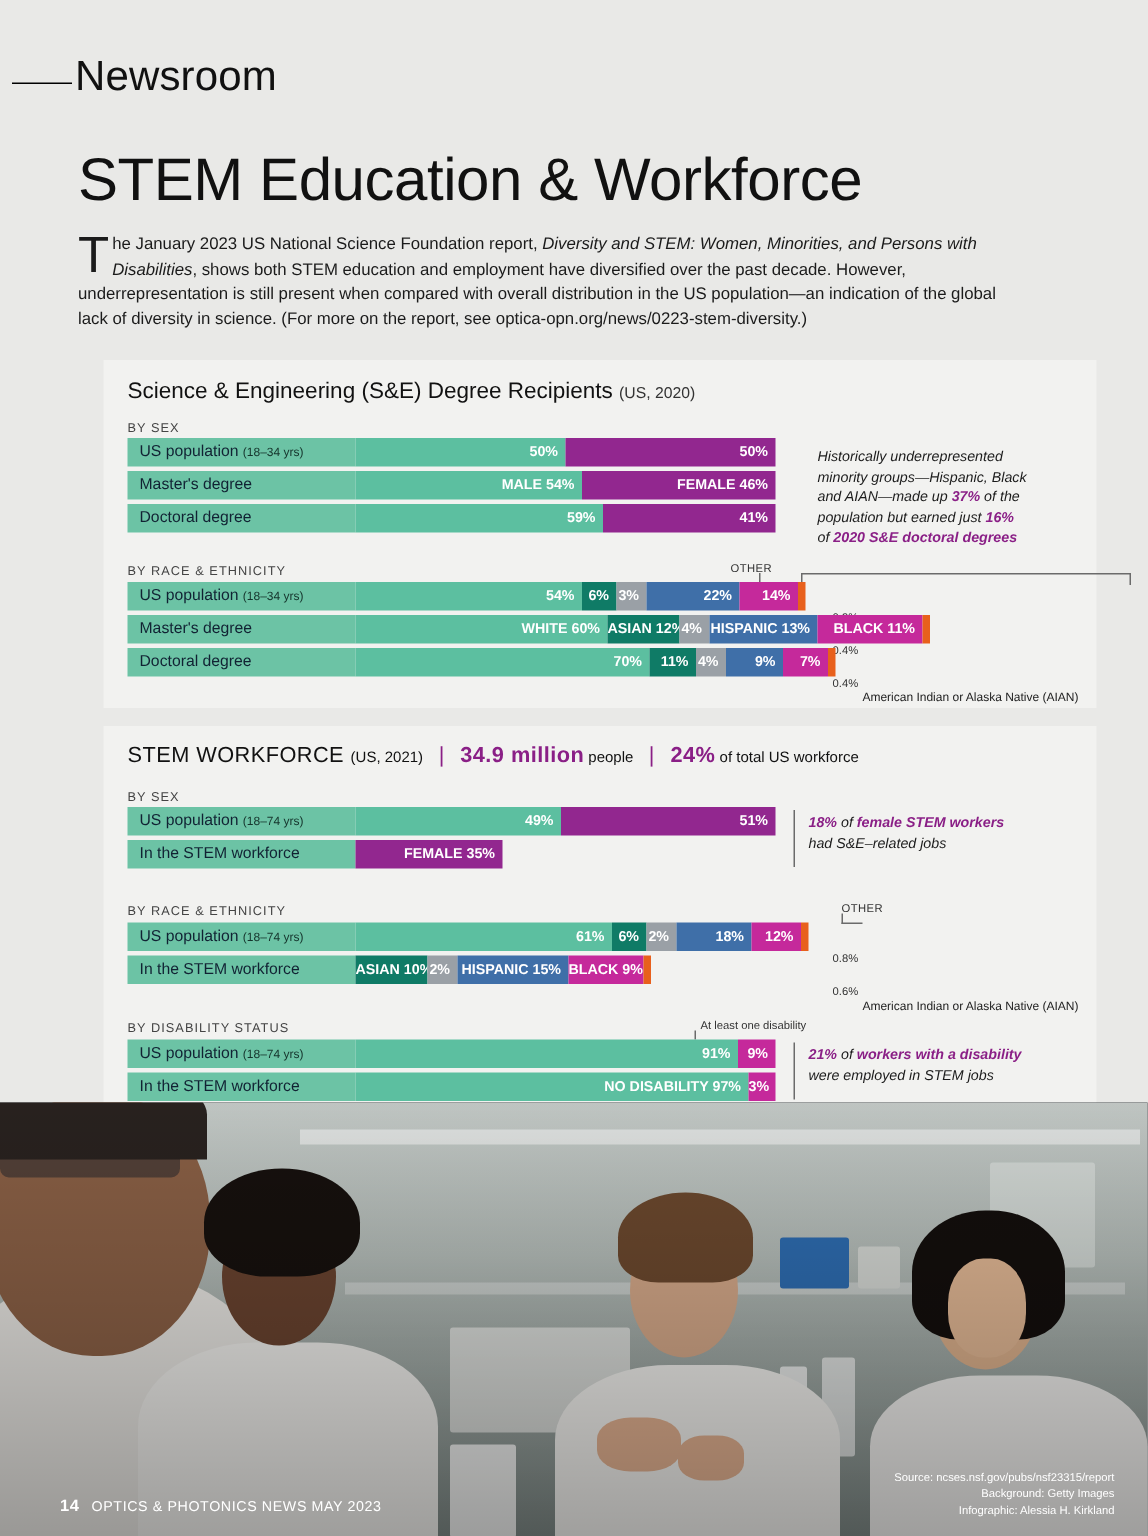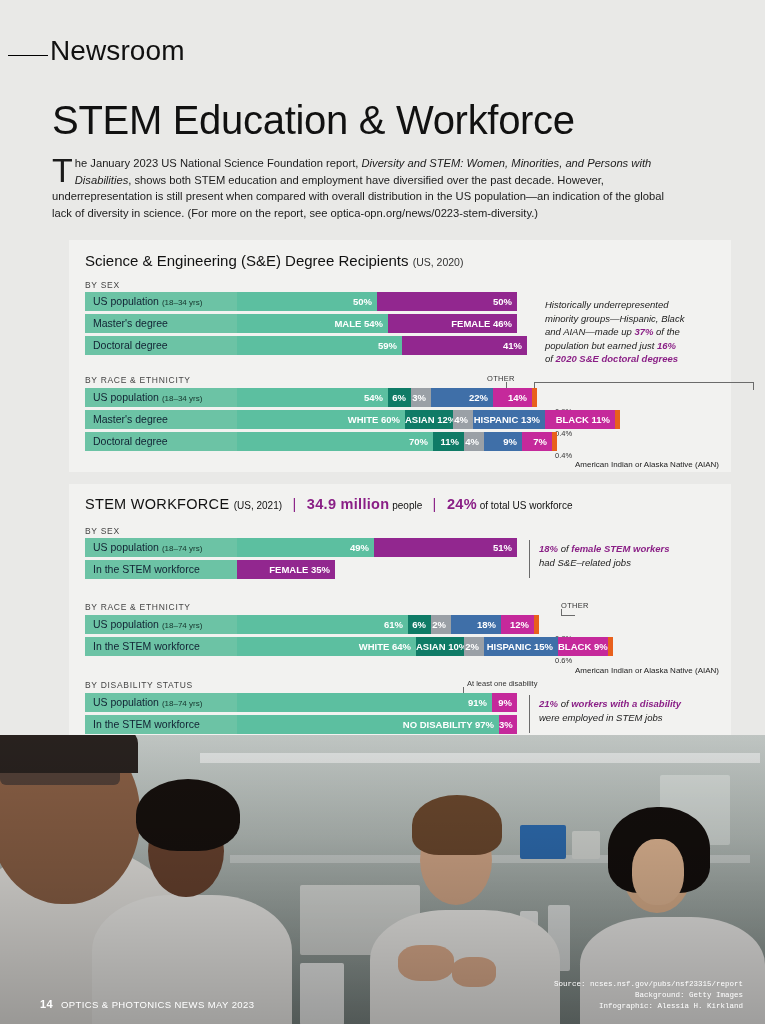--- a/index.html
+++ b/index.html
@@ -110,21 +110,21 @@
   .coat{ position:absolute; background:#f3f3f1; border-radius:40% 40% 0 0; }
   .head{ position:absolute; border-radius:50%; }
   .vign{ position:absolute; inset:0; background:linear-gradient(180deg,rgba(0,0,0,.05),rgba(0,0,0,.35)); }
 
   
   .footer-left{
     position:absolute; left:40px; bottom:14px; font-size:9.5px; color:#fff; letter-spacing:.4px;
   }
   .footer-left .pg{ font-weight:bold; font-size:11px; margin-right:8px; }
   .footer-right{
-    position:absolute; right:22px; bottom:12px; text-align:right; font-size:7.5px; color:#fff; line-height:11px;font-family:Liberation Mono, monospace;
+    position:absolute; right:22px; bottom:12px; text-align:right; font-size:7.5px; color:#fff; line-height:11px;
   }
 </style>
 </head>
 <body>
 
 <div class="newsroom-row">
   <div class="newsroom-rule"></div>
   <div class="newsroom-label">Newsroom</div>
 </div>
 
@@ -153,21 +153,21 @@
     <div class="rowlabel"><span>Master's degree</span></div>
     <div class="bar">
       <div class="seg c-teal" style="width:151px">MALE 54%</div>
       <div class="seg c-purple" style="width:129px">FEMALE 46%</div>
     </div>
   </div>
   <div class="row" style="left:16px; top:96px; width:432px;">
     <div class="rowlabel"><span>Doctoral degree</span></div>
     <div class="bar">
       <div class="seg c-teal" style="width:165px">59%</div>
-      <div class="seg c-purple" style="width:125px">41%</div>
+      <div class="seg c-purple" style="width:115px">41%</div>
     </div>
   </div>
 
   <div class="callout" style="left:476px; top:58px; width:172px;">
     <span>Historically underrepresented</span><br>
     <span>minority groups—Hispanic, Black</span><br>
     <span>and AIAN—made up </span><span class="pur">37%</span><span> of the</span><br>
     <span>population but earned just </span><span class="pur">16%</span><br>
     <span>of </span><b>2020 S&amp;E doctoral degrees</b>
   </div>
@@ -271,21 +271,20 @@
       <div class="seg c-blue" style="width:50px">18%</div>
       <div class="seg c-mag" style="width:33px">12%</div>
       <div class="seg c-orange" style="width:3px"></div>
     </div>
     <div class="tick-note" style="left:470px; top:19px;">0.8%</div>
   </div>
 
   <div class="row" style="left:16px; top:153px; width:580px;">
     <div class="rowlabel"><span>In the STEM workforce</span></div>
     <div class="bar">
-      <div class="seg c-teal" style="width:179px">WHITE 64%</div>
       <div class="seg c-green-dk" style="width:48px">ASIAN 10%</div>
       <div class="seg c-gray" style="width:20px">2%</div>
       <div class="seg c-blue" style="width:74px">HISPANIC 15%</div>
       <div class="seg c-mag" style="width:50px">BLACK 9%</div>
       <div class="seg c-orange" style="width:3px"></div>
     </div>
     <div class="tick-note" style="left:470px; top:19px;">0.6%</div>
   </div>
 
   <div class="aian-note" style="right:12px; top:182px;">American Indian or Alaska Native (AIAN)</div>

